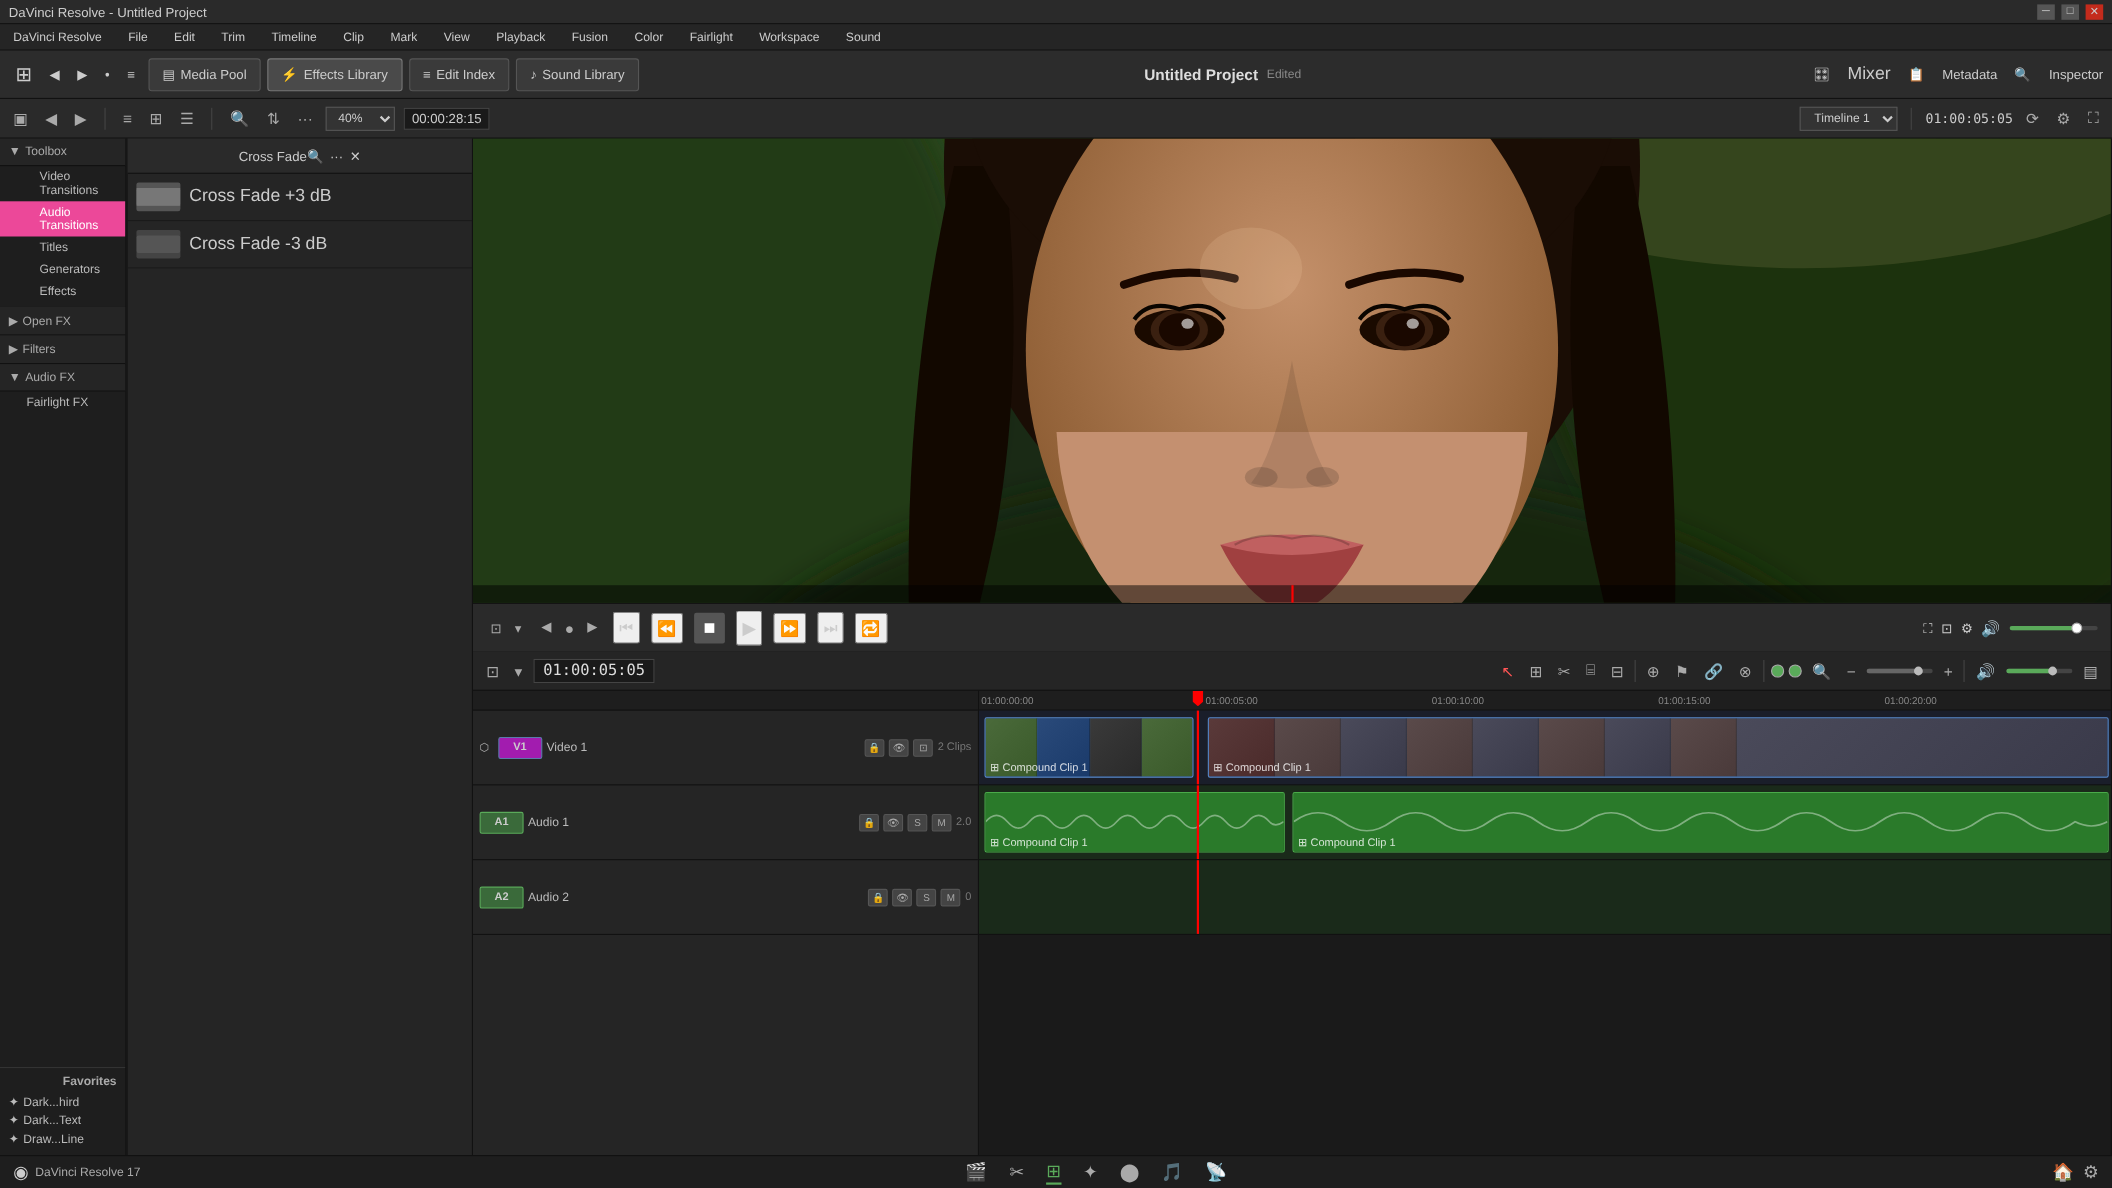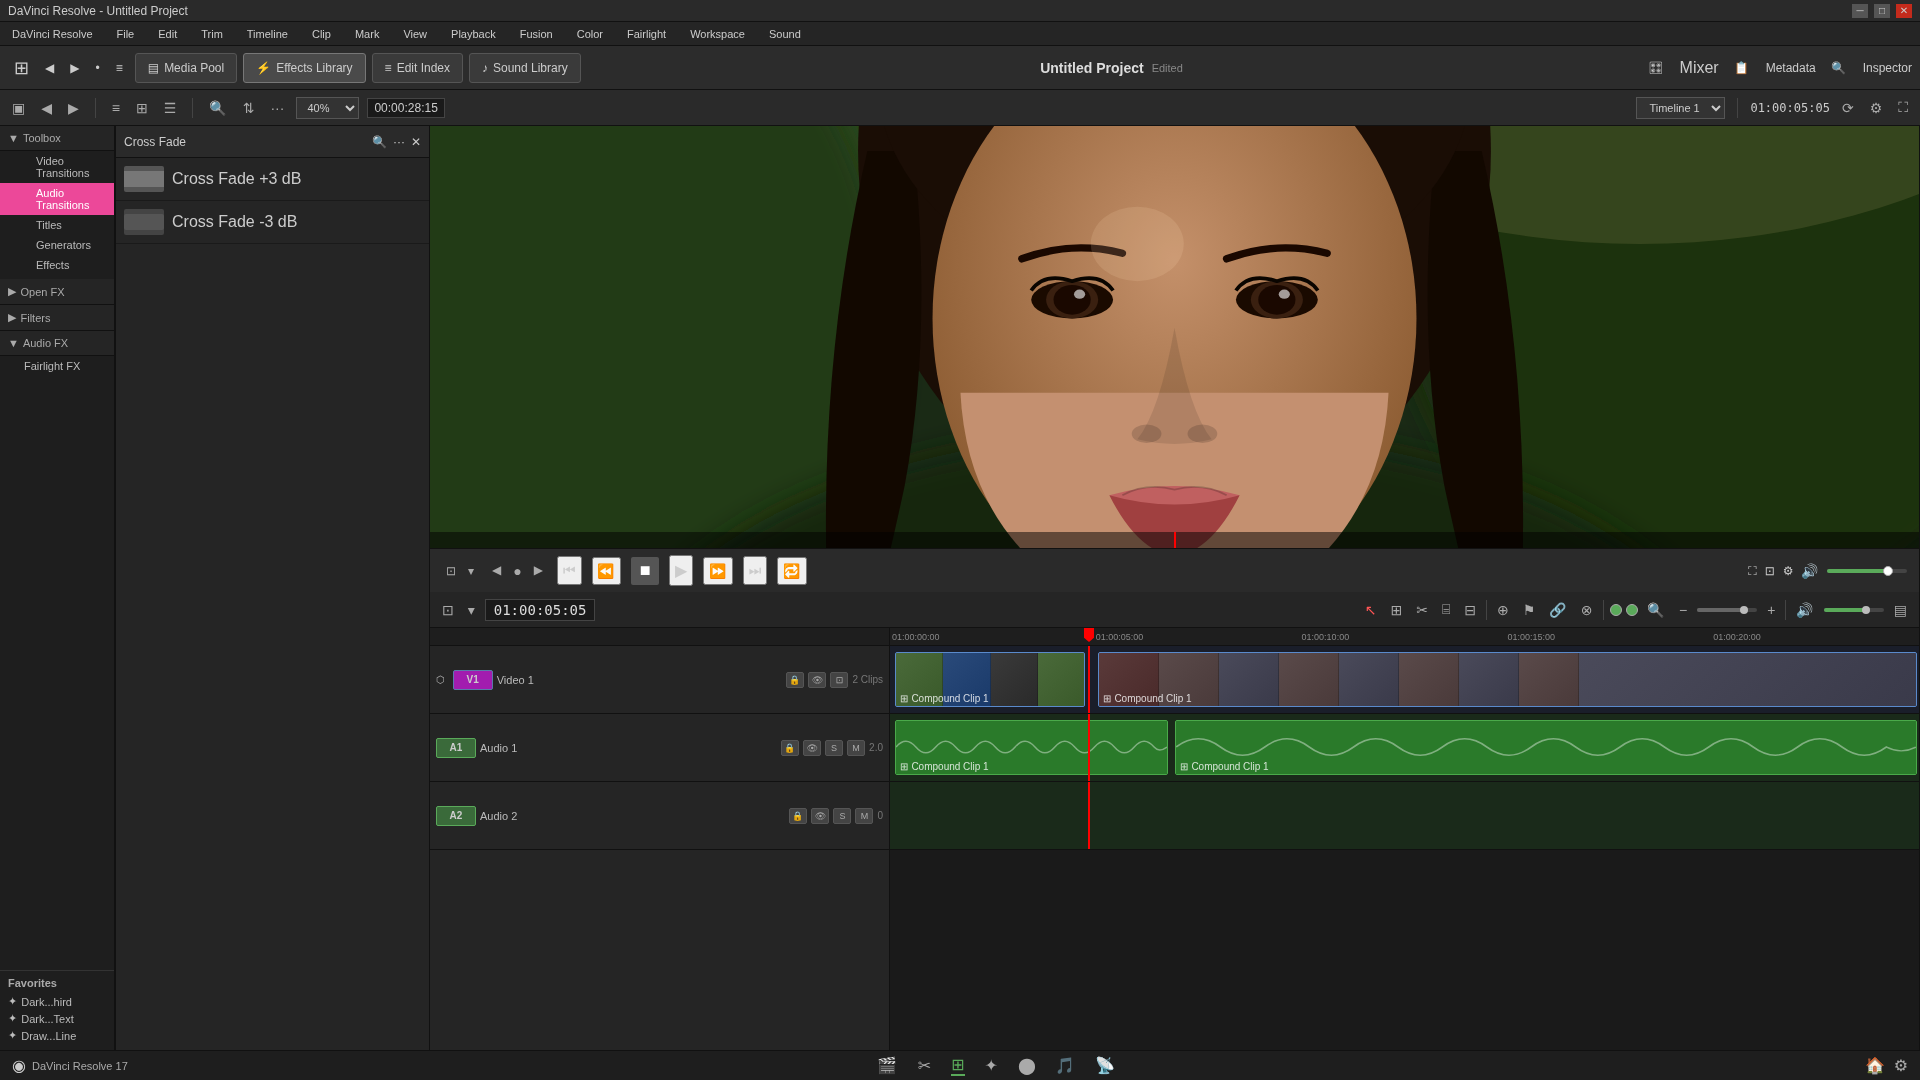--- a/index.html
+++ b/index.html
@@ -159,21 +159,21 @@
       background: #252525;
       border-left: 1px solid #111;
       display: flex;
       flex-direction: column;
     }
     #crossfade-header {
       height: 32px;
       background: #2a2a2a;
       display: flex;
       align-items: center;
-      justify-content: space-between;
+      justify-content: center;
       padding: 0 8px;
       border-bottom: 1px solid #111;
       font-size: 12px;
       color: #ccc;
     }
     .crossfade-item {
       display: flex;
       align-items: center;
       padding: 8px;
       border-bottom: 1px solid #1a1a1a;
@@ -626,21 +626,21 @@
       <span>▶</span>
       <span>Filters</span>
     </div>
 
     <div class="toolbox-header">
       <span>▼</span>
       <span>Audio FX</span>
     </div>
     <div class="toolbox-item" style="padding-left:24px;">Fairlight FX</div>
 
-    <div style="margin-top:auto;border-top:1px solid #333;padding:6px 8px;">
+    <div style="margin-top:auto;border-top:1px solid #333;padding:6px 8px;text-align:right;">
       <div class="favorites-header">Favorites</div>
       <div class="favorites-item">
         <span>✦</span>
         <span>Dark...hird</span>
       </div>
       <div class="favorites-item">
         <span>✦</span>
         <span>Dark...Text</span>
       </div>
       <div class="favorites-item">

